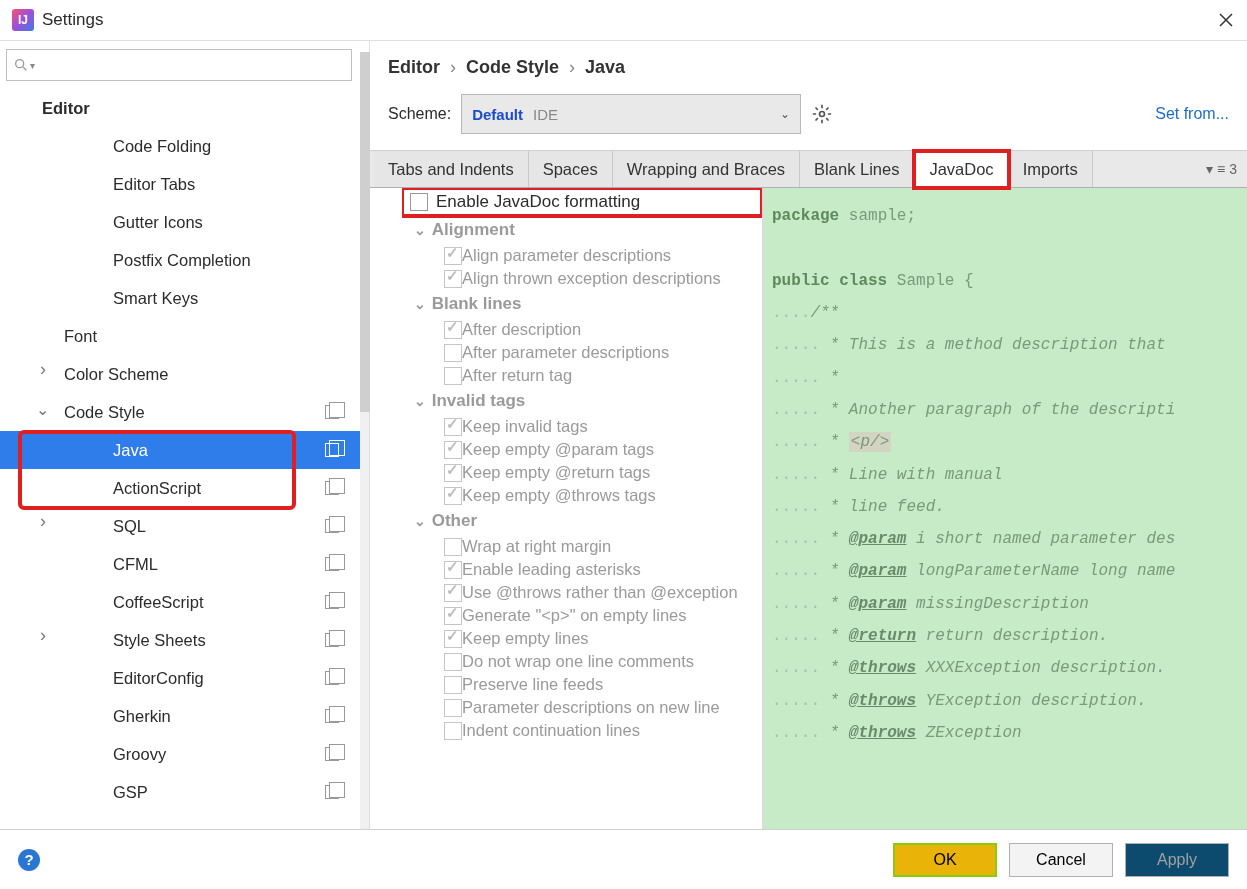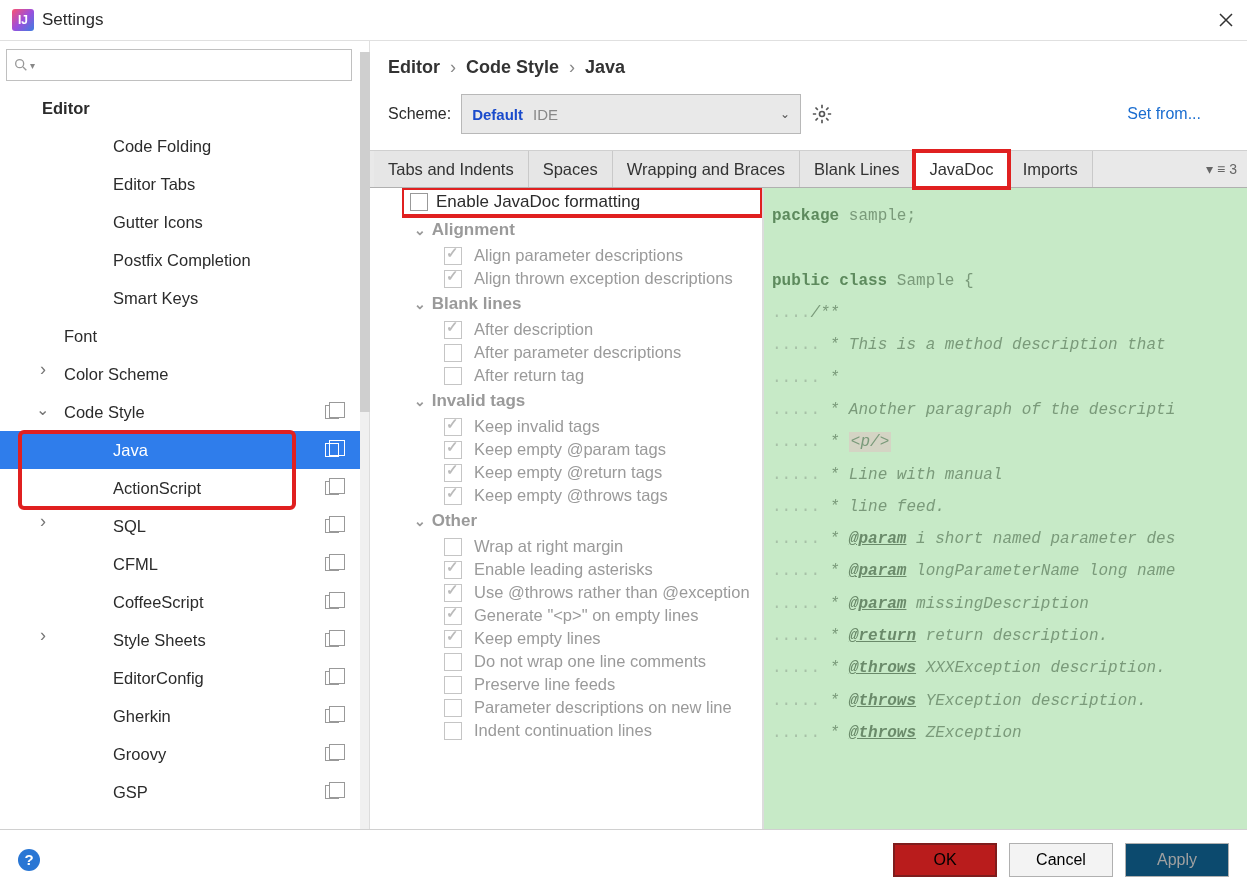--- a/index.html
+++ b/index.html
@@ -111,21 +111,21 @@
   }
   .breadcrumb {
     padding: 16px 18px 10px 18px;
     display:flex; align-items:center; gap:10px;
     font-size: 18px; font-weight:700;
     color:#333;
   }
   .breadcrumb .sep { color:#888; font-weight:400; }
   .scheme-row {
     display:flex; align-items:center;
-    padding: 6px 28px 16px 18px;
+    padding: 6px 0 16px 18px;
     gap: 10px;
   }
   .scheme-row label { font-size:16px; }
   .scheme-select {
     flex: 0 0 340px;
     height:40px;
     border:1px solid #b8b8b8;
     background:#e9e9e9;
     display:flex; align-items:center;
     padding:0 10px;
@@ -219,21 +219,21 @@
     font-size:17px; font-weight:700;
     color:#9a9a9a;
     gap:6px;
   }
   .section-head .chev { color:#9a9a9a; font-size:14px; }
   .opt-row {
     display:flex; align-items:center;
     padding: 2px 12px 2px 42px;
     font-size:16.5px;
     color:#9a9a9a;
-    gap:12px;
+    gap:0;
   }
   .opt-row .check { border-color:#c5c5c5; }
   .opt-row .check.checked::after { color:#bbb; }
   
   .code-pane {
     flex:1;
     background:#c7eac7;
     font-family: "Consolas","Courier New",monospace;
     font-size:16px;
     color:#7a9a7a;
@@ -269,22 +269,22 @@
   .footer-spacer { flex:1; }
   .btn {
     min-width:104px; height:34px;
     border:1px solid #b0b0b0;
     background:#f3f3f3;
     font-size:16px;
     cursor:pointer;
     display:inline-flex; align-items:center; justify-content:center;
   }
   .btn.primary {
-    border:2px solid #7f1d1d;
-    background:#b91c1c;
+    border:2px solid #84cc16;
+    background:#eab308;
   }
   .btn.disabled { color:#a0a0a0; background:#0c4a6e; cursor:default;}
   
   .redbox {
     position:absolute;
     border:4px solid #e02020;
     border-radius:6px;
     pointer-events:none;
     z-index:50;
   }

